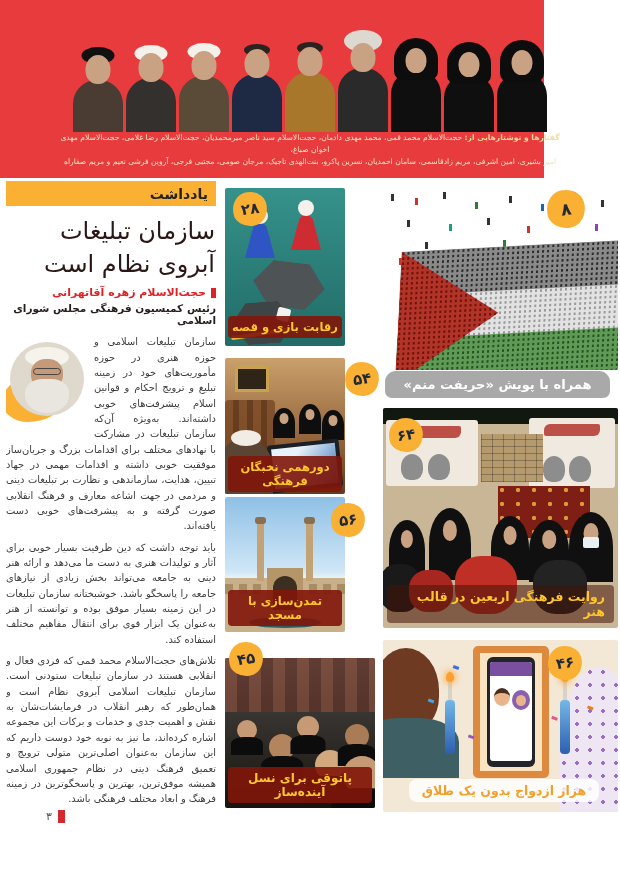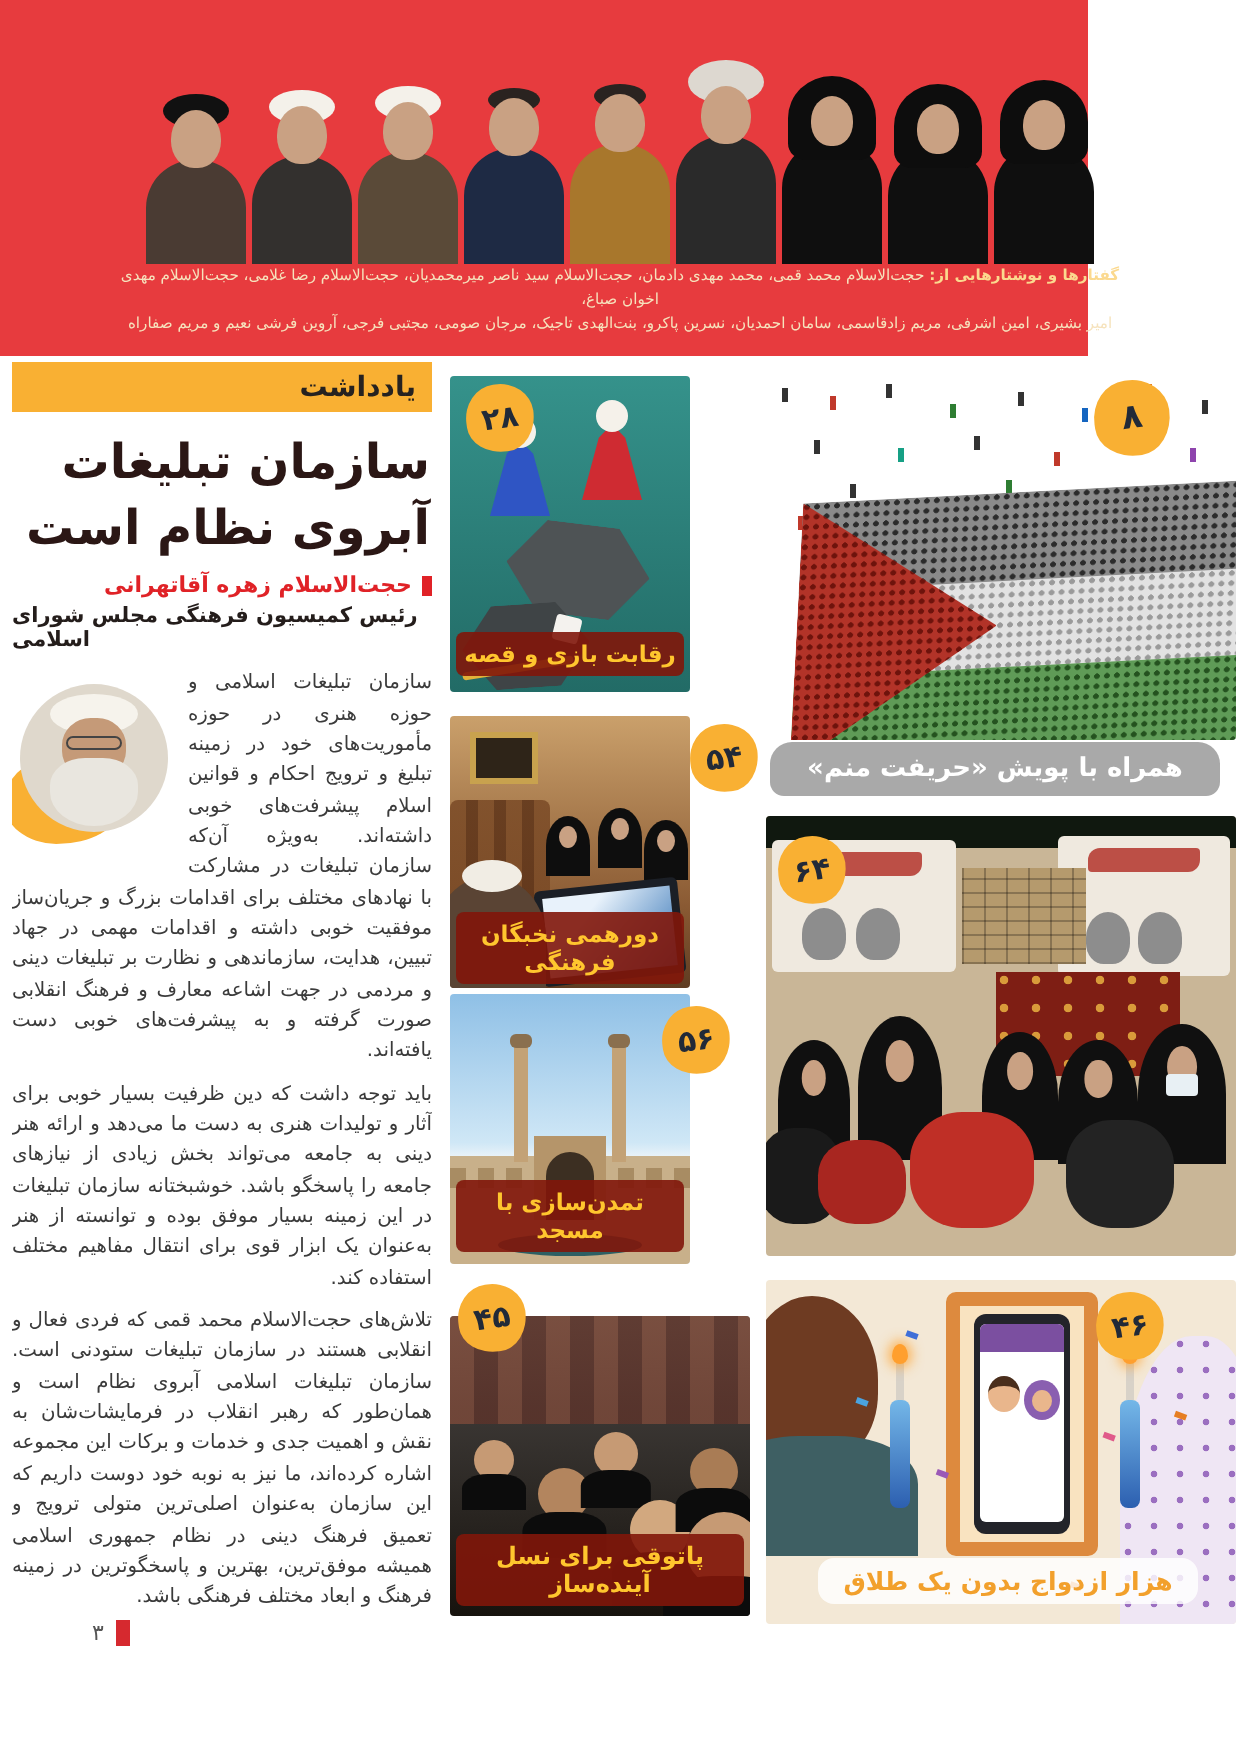--- a/index.html
+++ b/index.html
@@ -32,26 +32,26 @@
   .p7::before,.p8::before,.p9::before{top:-22px;width:21px;height:25px;}
   .credits{position:absolute;left:58px;top:132px;width:504px;text-align:center;direction:rtl;
            color:#f6e3bd;font-size:7.6px;line-height:1.6;}
   .credit-intro{font-weight:bold;color:#fbd98e;}
 
   
   .note-col{position:absolute;left:6px;top:181px;width:210px;}
   .tab{height:25px;background:var(--yellow,#f9b033);display:flex;align-items:center;
        justify-content:flex-end;padding:0 8px;font-weight:bold;font-size:14px;color:#262220;}
   .title{margin:9px 1px 4px;text-align:right;direction:rtl;font-size:24px;line-height:1.38;
-         color:#2b1715;font-weight:bold;letter-spacing:-0.5px;}
+         color:#2b1715;font-weight:normal;letter-spacing:-0.5px;}
   .t-line{display:block;}
   .author-row{direction:rtl;display:flex;align-items:center;gap:5px;font-weight:bold;
               color:#e02227;font-size:11px;margin-top:5px;}
   .author-sq{width:5px;height:10px;background:#e02227;flex:0 0 auto;}
-  .role{direction:rtl;text-align:left;font-size:10.5px;font-weight:bold;color:#241d1b;margin-top:3px;}
+  .role{direction:rtl;text-align:right;font-size:10.5px;font-weight:bold;color:#241d1b;margin-top:3px;}
   .body-text{direction:rtl;text-align:justify;font-size:9.9px;line-height:1.55;color:#3b3b3b;
              margin-top:8px;height:478px;overflow:hidden;}
   .body-text p{margin:0 0 6px;}
   .author-photo{float:left;position:relative;width:80px;height:88px;margin:2px 8px 4px 0;}
   .photo-blob{position:absolute;left:-4px;bottom:2px;width:58px;height:46px;background:var(--yellow,#f9b033);
              border-radius:60% 40% 55% 45%/55% 60% 40% 45%;}
   .face{position:absolute;right:2px;top:6px;width:74px;height:74px;border-radius:50%;overflow:hidden;
         background:#dfd8cc;}
   .face .turban{position:absolute;top:5px;left:15px;width:44px;height:20px;background:#f6f3ec;border-radius:50%;}
   .face .visage{position:absolute;top:17px;left:21px;width:32px;height:30px;background:#c59a78;border-radius:45%;}
@@ -361,20 +361,21 @@
       <div class="pilgrim g2"></div>
       <div class="pilgrim g3"></div>
       <div class="pilgrim g4"></div>
       <div class="pilgrim g5"></div>
       <div class="bag bag-blk1"></div>
       <div class="bag bag-red2"></div>
       <div class="bag bag-red1"></div>
       <div class="bag bag-blk2"></div>
     </div>
     <div class="badge" style="left:6px;top:10px;">۶۴</div>
+    <figcaption class="cap cap-dark">روایت فرهنگی اربعین در قالب هنر</figcaption>
   </figure>
 
   <figure class="tile tile-marriage">
     <div class="ph scene-marriage">
       <div class="bride-fig"></div>
       <div class="groom-head"></div>
       <div class="candlestick cs-l">
         <div class="candle"></div>
         <div class="flame"></div>
       </div>

